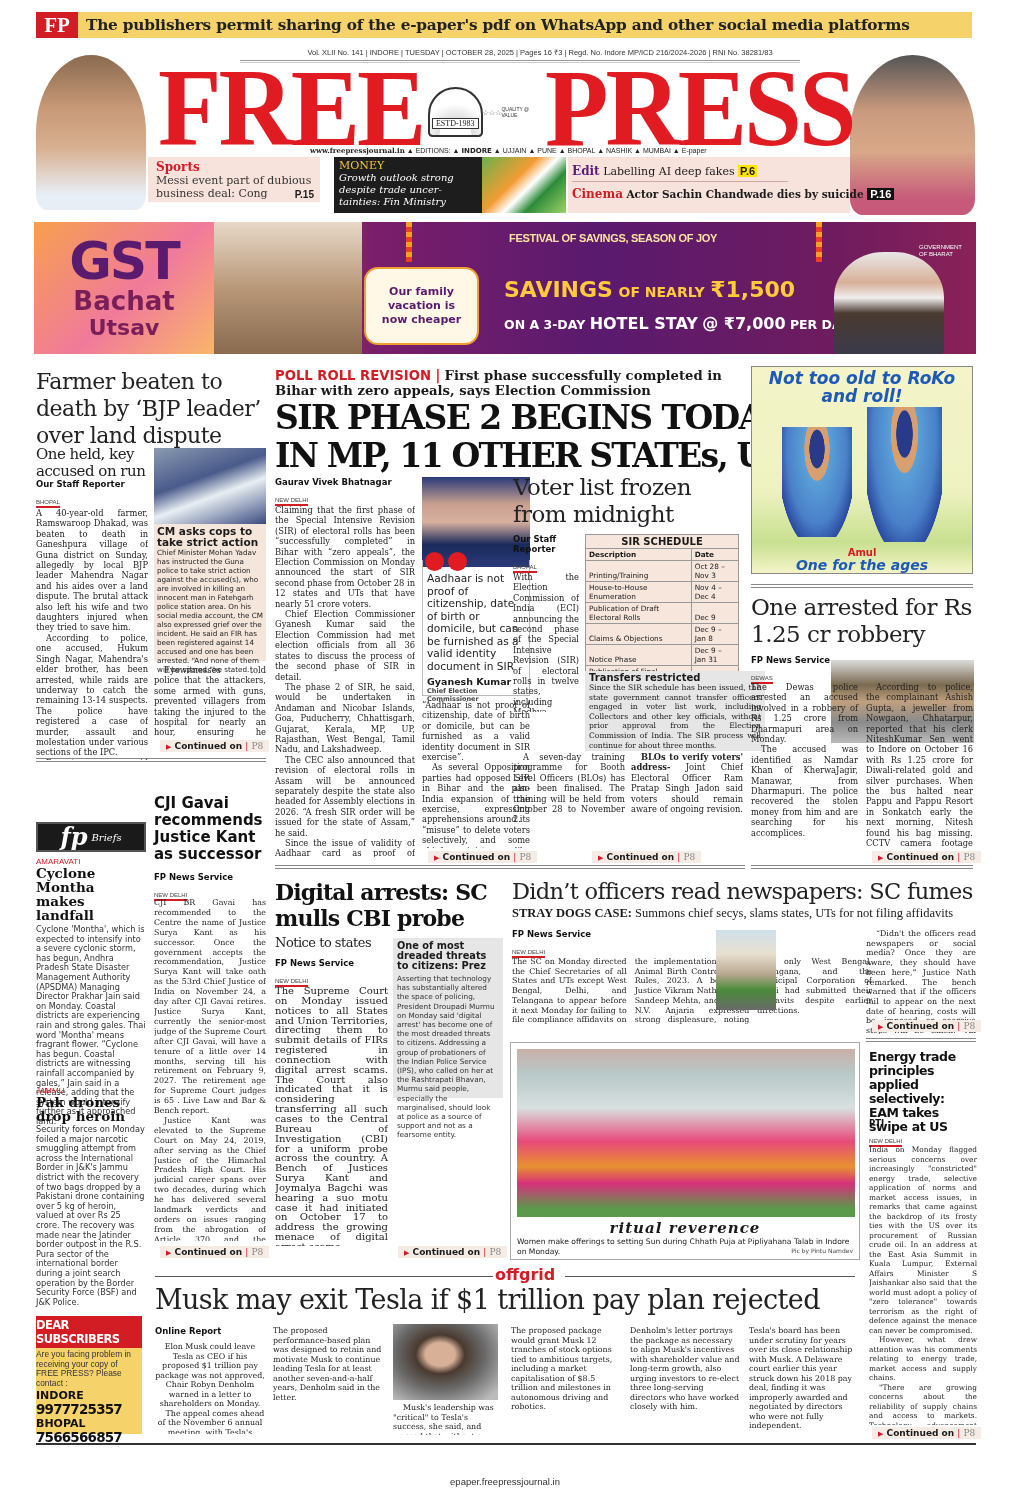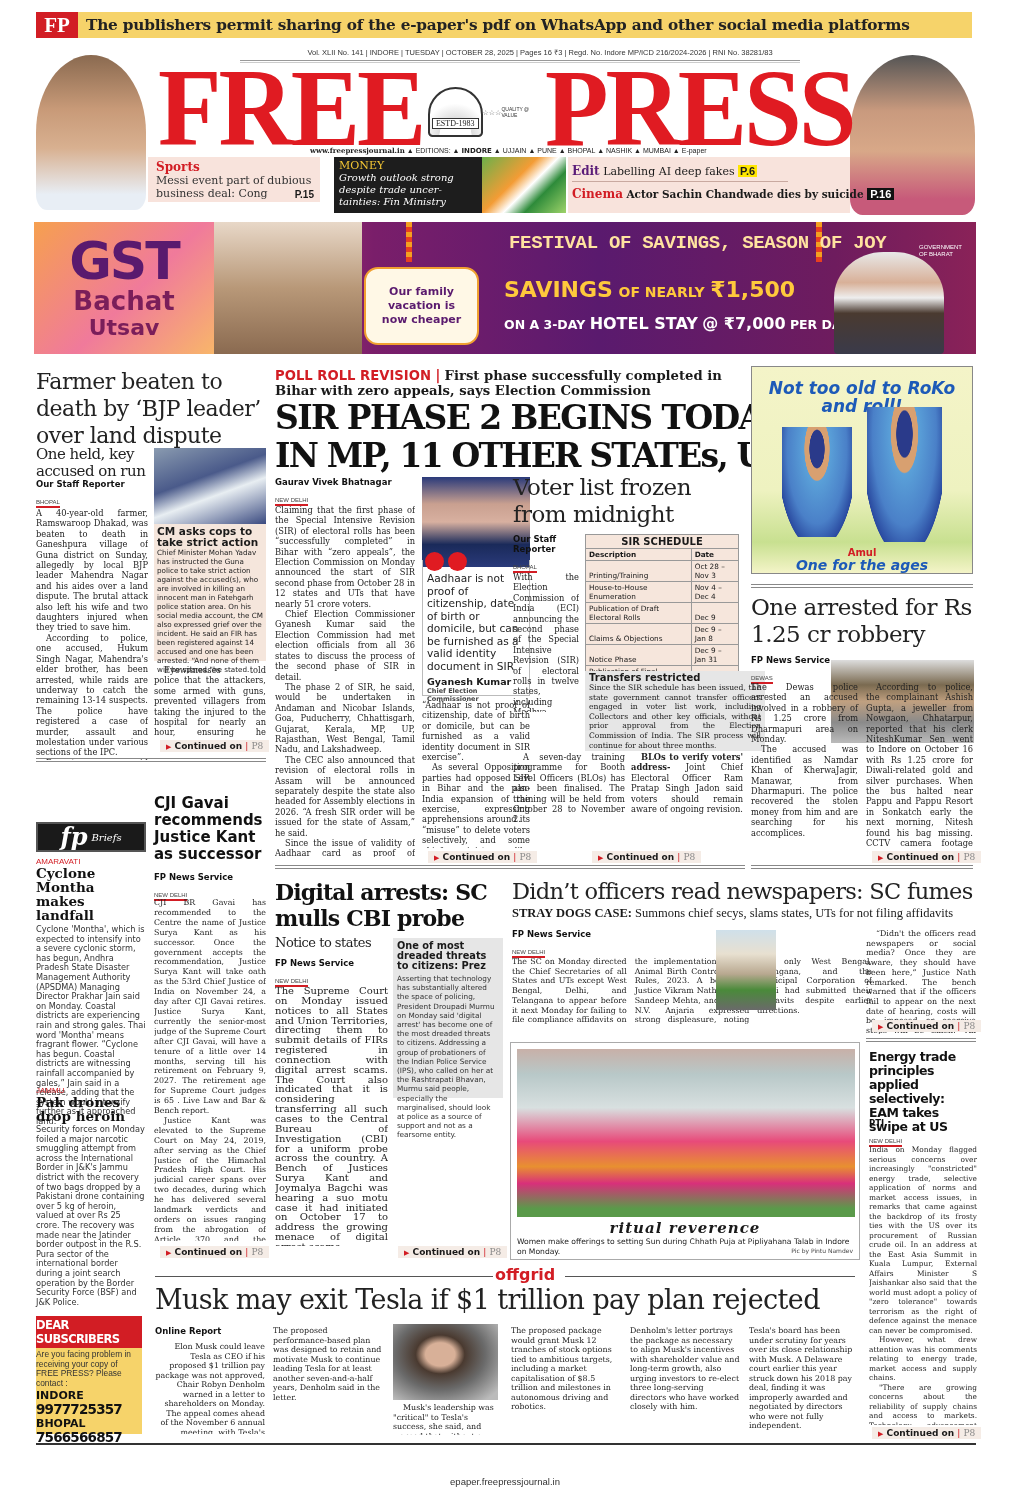--- a/index.html
+++ b/index.html
@@ -44,21 +44,21 @@
 #tease-cinema .pg{background:#111;color:#fff;font-weight:bold;font-family:"Liberation Sans",sans-serif;padding:0 3px}
 #tease-rule{left:572px;top:181px;width:216px;border-top:1px solid #c9a9a0}
 
 #ad{left:34px;top:222px;width:942px;height:132px;overflow:hidden;background:linear-gradient(90deg,#f4a262 0%,#e55a8b 14%,#d44a7a 18%,#7a1e6a 36%,#5a1a6e 60%,#6e1c5e 85%,#8a2258 100%)}
 #ad-gst{left:0;top:0;width:180px;height:132px;background:linear-gradient(135deg,#f6a04f,#f07a9b 55%,#f8b66a);display:flex;flex-direction:column;align-items:center;justify-content:center}
 #ad-gst .g1{font-family:"DejaVu Sans",sans-serif;font-weight:bold;font-size:52px;color:#5a1a6e;line-height:52px;letter-spacing:-2px}
 #ad-gst .g2{font-family:"DejaVu Sans",sans-serif;font-weight:bold;font-size:26px;color:#7a1e5a;line-height:28px}
 #ad-gst .g3{font-family:"DejaVu Sans",sans-serif;font-weight:bold;font-size:22px;color:#7a1e5a;line-height:26px}
 #ad-photo{left:180px;top:0;width:148px;height:132px;background:linear-gradient(180deg,#e8d8c8,#b89878 50%,#8a6a50)}
 #ad-quote{left:330px;top:45px;width:115px;height:78px;background:#fff8e6;border:2px solid #f0a030;border-radius:14px;display:flex;align-items:center;justify-content:center;text-align:center;font-family:"DejaVu Sans",sans-serif;font-weight:bold;font-size:11px;color:#5a1a6e;line-height:14px;padding:4px 10px}
-#ad-headline{left:475px;top:10px;font-family:Liberation Mono, monospace;font-weight:bold;font-size:19px;color:#ffe3a0;letter-spacing:-0.3px;white-space:nowrap}
+#ad-headline{left:475px;top:10px;font-family:Liberation Sans, sans-serif;font-weight:bold;font-size:11px;color:#ffe3a0;letter-spacing:-0.3px;white-space:nowrap}
 #ad-savings{left:470px;top:55px;font-family:"DejaVu Sans",sans-serif;font-weight:bold;color:#ffc93c;white-space:nowrap}
 #ad-savings .big{font-size:22px}
 #ad-savings .mid{font-size:14px}
 #ad-sub{left:470px;top:92px;font-family:"DejaVu Sans",sans-serif;font-weight:bold;color:#fff;font-size:12.5px;white-space:nowrap}
 #ad-modi{left:800px;top:30px;width:110px;height:102px;background:linear-gradient(180deg,#e8e8e8 0%,#d8b098 30%,#eee 45%,#4a3a30 60%,#3a3a4a 100%);border-radius:45% 45% 4px 4px}
 #ad-gov{left:885px;top:22px;font-family:"Liberation Sans",sans-serif;font-size:6px;color:#fff;line-height:7px}
 .garland{top:0;width:6px;height:40px;background:repeating-linear-gradient(180deg,#f4a020 0 5px,#e84020 5px 10px)}
 
 .col{position:absolute;font-family:"DejaVu Serif",serif;font-size:8.3px;line-height:10.4px;color:#222;text-align:justify;hyphens:auto;overflow:hidden}
 .col p{text-indent:10px}
@@ -292,21 +292,21 @@
   <div class="b">Since the SIR schedule has been issued, the state government cannot transfer officers engaged in voter list work, including Collectors and other key officials, without prior approval from the Election Commission of India. The SIR process will continue for about three months.</div>
 </div>
 <div class="col" style="left:513px;top:752px;width:150px;height:108px;column-count:2;column-gap:6px;width:230px">
   <p>A seven-day training programme for Booth Level Officers (BLOs) has also been finalised. The training will be held from October 28 to November 2.</p>
   <p><b>BLOs to verify voters' address-</b><span> Joint Chief Electoral Officer Ram Pratap Singh Jadon said voters should remain aware of ongoing revision.</span></p>
 </div>
 <div class="abs cont" style="left:592px;top:851px"><span class="arr">▶</span> <span>Continued on</span> <span class="bar">|</span> <span class="pg">P8</span></div>
 <div class="rule2" style="left:275px;top:865px;width:470px"></div>
 
 <div class="abs" style="left:751px;top:366px;width:222px;height:208px;border:1px solid #888;background:linear-gradient(180deg,#f4f4c8 0%,#eef2c0 60%,#c8e090 85%,#f4f4c8 100%)">
-  <div class="sansbox" style="text-align:center;font-weight:bold;font-style:italic;color:#1d5ab8;font-size:17px;line-height:18px;margin-top:12px">Not too old to RoKo</div>
+  <div class="sansbox" style="text-align:center;font-weight:bold;font-style:italic;color:#1d5ab8;font-size:17px;line-height:18px;margin-top:2px">Not too old to RoKo</div>
   <div class="sansbox" style="text-align:center;font-weight:bold;font-style:italic;color:#1d5ab8;font-size:17px;line-height:18px">and roll!</div>
   <div style="position:absolute;left:30px;top:60px;width:70px;height:110px;background:radial-gradient(ellipse at 50% 20%,#2a3a8a 15%,#d8a070 16%,#d8a070 25%,#5aa0d8 26%,#4a80c8 60%,#2a4aa0 80%,transparent 81%)"></div>
   <div style="position:absolute;left:115px;top:40px;width:75px;height:135px;background:radial-gradient(ellipse at 50% 20%,#2a3a8a 15%,#d8a070 16%,#d8a070 25%,#5aa0d8 26%,#4a80c8 60%,#2a4aa0 80%,transparent 81%)"></div>
   <div class="sansbox" style="position:absolute;left:0;width:100%;top:180px;text-align:center;color:#d21d24;font-weight:bold;font-size:10px">Amul</div>
   <div class="sansbox" style="position:absolute;left:0;width:100%;top:190px;text-align:center;color:#1d5ab8;font-weight:bold;font-style:italic;font-size:14px">One for the ages</div>
 </div>
 <div class="rule2" style="left:751px;top:584px;width:222px"></div>
 
 <div class="abs hl-light" style="left:751px;top:594px;width:225px;font-size:23px;line-height:27px">One arrested for Rs 1.25 cr robbery</div>
 <div class="abs" style="left:751px;top:655px">
@@ -413,21 +413,21 @@
   <p>However, what drew attention was his comments relating to energy trade, market access and supply chains.</p>
   <p>"There are growing concerns about the reliability of supply chains and access to markets. Technology advancement has become very competitive; the quest for natural resources even more so," he said.</p>
 </div>
 <div class="abs cont" style="left:872px;top:1427px"><span class="arr">▶</span> <span>Continued on</span> <span class="bar">|</span> <span class="pg">P8</span></div>
 
 <div class="abs" style="left:155px;top:1276px;width:338px;border-top:1px solid #555"></div>
 <div id="offgrid" class="abs">offgrid</div>
 <div class="abs" style="left:565px;top:1276px;width:290px;border-top:1px solid #555"></div>
 <div class="abs hl-light" style="left:155px;top:1284px;width:710px;font-size:27px;line-height:32px;white-space:nowrap;letter-spacing:-0.6px">Musk may exit Tesla if $1 trillion pay plan rejected</div>
 <div class="abs byline" style="left:155px;top:1326px">Online Report</div>
-<div class="col" style="left:155px;top:1342px;width:110px;height:92px;text-align:right;font-size:7.9px;line-height:9.5px">
+<div class="col" style="left:155px;top:1342px;width:110px;height:92px;text-align:center;font-size:7.9px;line-height:9.5px">
   <p class="noind">Elon Musk could leave Tesla as CEO if his proposed $1 trillion pay package was not approved, Chair Robyn Denholm warned in a letter to shareholders on Monday.</p>
   <p>The appeal comes ahead of the November 6 annual meeting, with Tesla's board having faced repeated criticism for not acting in shareholders' best interests and governance experts and advocacy groups questioning its independence and oversight of Musk's influence.</p>
 </div>
 <div class="col" style="left:273px;top:1326px;width:110px;height:108px;text-align:left;font-size:7.9px;line-height:9.5px">
   <p class="noind">The proposed performance-based plan was designed to retain and motivate Musk to continue leading Tesla for at least another seven-and-a-half years, Denholm said in the letter.</p>
 </div>
 <div class="photo abs" style="left:393px;top:1324px;width:105px;height:76px;background:radial-gradient(ellipse at 45% 40%,#d8b098 18%,#4a3a30 30%,#6a6a6a 55%,#bbb 90%)"></div>
 <div class="col" style="left:393px;top:1403px;width:105px;height:32px;text-align:left;font-size:7.9px;line-height:9.5px">
   <p>Musk's leadership was "critical" to Tesla's success, she said, and warned that without a plan that properly incentivises him, the company could lose his "time, talent and vision". Musk's role was vital as Tesla seeks to become a global leader in artificial intelligence and autonomous technology, she said.</p>
 </div>

